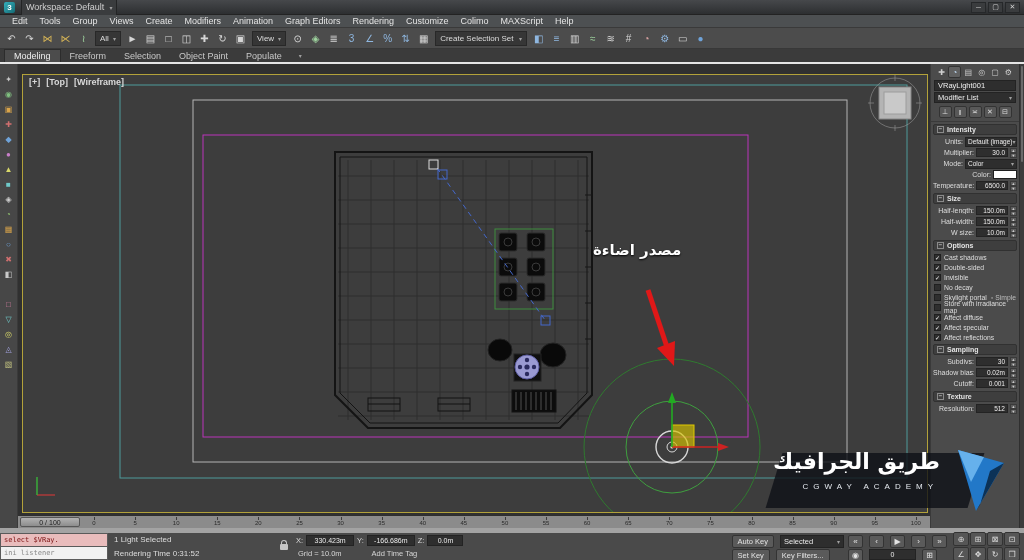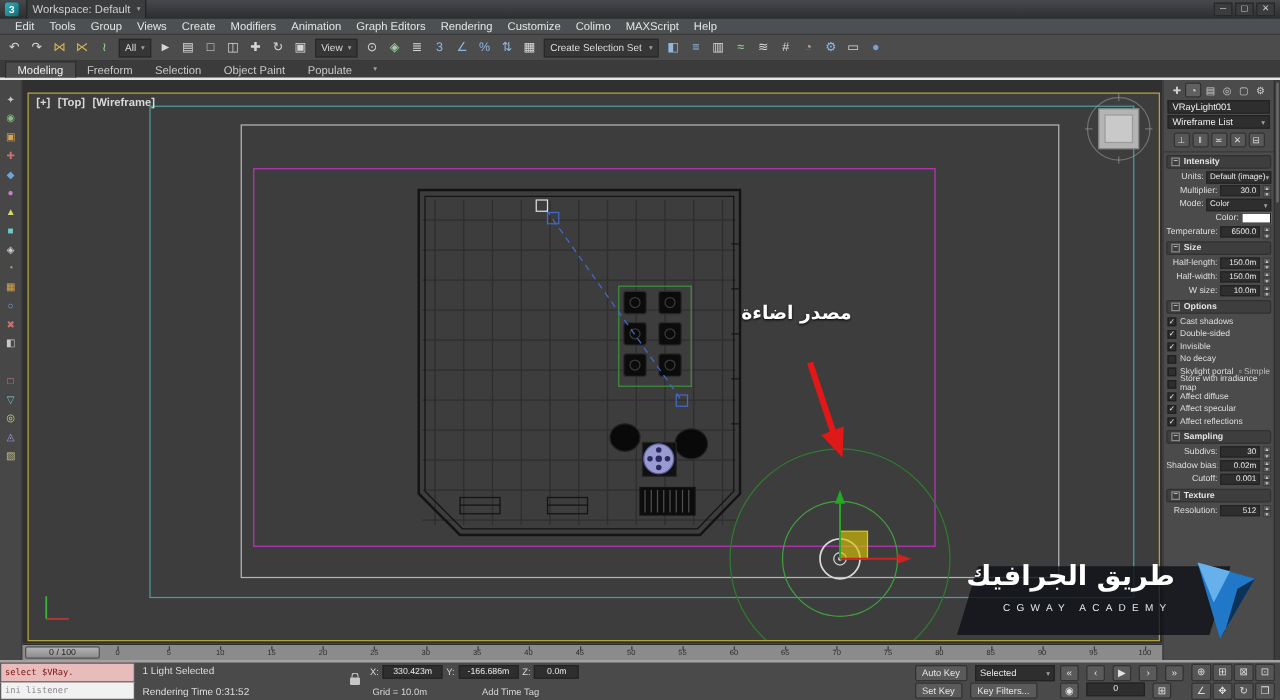--- a/index.html
+++ b/index.html
@@ -67,33 +67,33 @@
 .pspin i{flex:1;background:#5c5c5c;border:1px solid #3a3a3a;color:#ccc;font-size:4.5px;line-height:3px;text-align:center;font-style:normal}
 .pddl{width:52px;height:10px;background:#2e2e2e;border:1px solid #232323;color:#ecebeb;font-size:6.5px;display:flex;align-items:center;justify-content:space-between;padding:0 2px;white-space:nowrap;overflow:hidden}
 .swatch{width:24px;height:9px;background:#fff;border:1px solid #1f1f1f}
 .crow{display:flex;align-items:center;gap:3px;height:10px;padding:0 3px;color:#dedede;font-size:6.8px}
 .cb{width:7px;height:7px;background:#2e2e2e;border:1px solid #1f1f1f;color:#f2f2f2;font-size:6px;line-height:6px;text-align:center;flex:none}
 .cb.checked::after{content:"✓"}
 .cextra{margin-left:auto;color:#bdbdbd;white-space:nowrap}
 .pscroll{position:absolute;right:0;top:0;bottom:0;width:5px;background:#3c3c3c;border-left:1px solid #2f2f2f}
 .pthumb{position:absolute;left:1px;right:1px;top:2px;height:96px;background:#6b6b6b;border-radius:2px}
 
-.statusbar{height:32px;background:#4a4a4a;border-top:2px solid #a3a3a3;display:flex;align-items:stretch;font-size:7.5px}
+.statusbar{height:32px;background:#4a4a4a;border-top:5px solid #a3a3a3;display:flex;align-items:stretch;font-size:7.5px}
 .sb-left{width:108px;display:flex;flex-direction:column}
 .sb-script{flex:1;background:#e9bcbc;border:1px solid #5a5a5a;color:#7c1212;font-family:"DejaVu Sans Mono",monospace;font-size:7px;display:flex;align-items:center;padding:0 3px}
 .sb-listener{flex:1;background:#f1f1f1;border:1px solid #5a5a5a;border-top:none;color:#8a8a8a;font-family:"DejaVu Sans Mono",monospace;font-size:7px;display:flex;align-items:center;padding:0 3px}
 .sb-status{width:168px;padding:2px 6px;display:flex;flex-direction:column;justify-content:space-between;color:#ddd;font-size:8px}
 .sb-lock{width:16px;display:flex;align-items:center;justify-content:center}
 .lockicon{width:8px;height:6px;background:#c6c6c6;border-radius:1px;position:relative;display:inline-block}
 .lockicon::before{content:"";position:absolute;left:1px;top:-4px;width:4px;height:4px;border:1px solid #c6c6c6;border-bottom:none;border-radius:3px 3px 0 0}
 .sb-mid{display:flex;flex-direction:column;justify-content:space-between;padding:2px 4px}
 .coordrow{display:flex;align-items:center;gap:3px;color:#d9d9d9}
 .sb-field{background:#2e2e2e;border:1px solid #232323;height:11px;color:#eaeaea;font-size:7px;display:flex;align-items:center;justify-content:center;padding:0 2px}
 .fx{width:48px}.fy{width:48px}.fz{width:36px}
-.gridrow{display:flex;gap:44px;color:#d6d6d6;padding-left:2px}
+.gridrow{display:flex;gap:30px;color:#d6d6d6;padding-left:2px}
 .sb-anim{margin-left:auto;display:flex;flex-direction:column;gap:1px;padding:2px 2px}
 .animrow{display:flex;gap:6px}
 .sb-btn{background:#5a5a5a;border:1px solid #333;border-radius:2px;color:#e3e3e3;height:13px;display:flex;align-items:center;justify-content:center;padding:0 5px;font-size:7.5px;white-space:nowrap}
 .sb-drop{background:#2e2e2e;border:1px solid #232323;height:13px;width:64px;color:#eaeaea;display:flex;align-items:center;justify-content:space-between;padding:0 3px}
 .sb-play{display:flex;flex-direction:column;gap:1px;padding:2px 2px}
 .pb{width:15px;height:13px;background:#5a5a5a;border:1px solid #333;border-radius:2px;color:#e3e3e3;font-size:8px;display:flex;align-items:center;justify-content:center}
 .sb-nav{display:grid;grid-template-columns:repeat(4,16px);grid-auto-rows:14px;gap:1px;align-content:center;padding:0 4px}
 .nav-btn{background:#565656;border:1px solid #333;border-radius:2px;color:#dcdcdc;font-size:8px;display:flex;align-items:center;justify-content:center}
 
 .watermark{position:absolute;right:12px;bottom:46px;width:238px;height:66px;z-index:40}
@@ -471,21 +471,21 @@
           </span>
           <span class="ptab">
             <span style="color: rgb(207, 207, 207);">▢</span>
           </span>
           <span class="ptab">
             <span style="color: rgb(207, 207, 207);">⚙</span>
           </span>
       </div>
       <div class="pfield">VRayLight001</div>
       <div class="pdrop">
-        <span>Wireframe List</span>
+        <span>Modifier List</span>
         <span class="chev">▾</span>
       </div>
       <div class="pstackbtns">
         <span class="sbtn">⊥</span>
           <span class="sbtn">‖</span>
           <span class="sbtn">≍</span>
           <span class="sbtn">✕</span>
           <span class="sbtn">⊟</span>
       </div>
 

